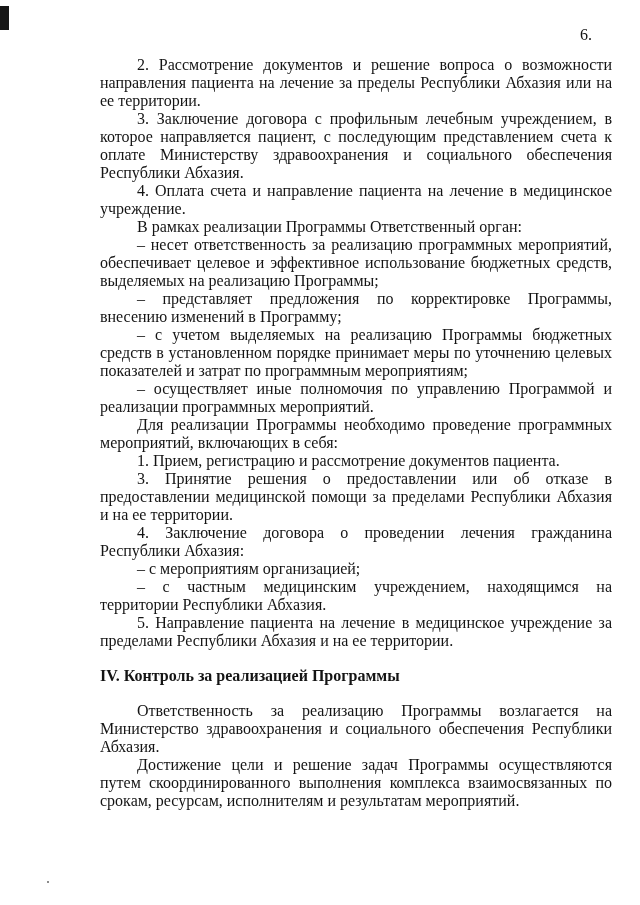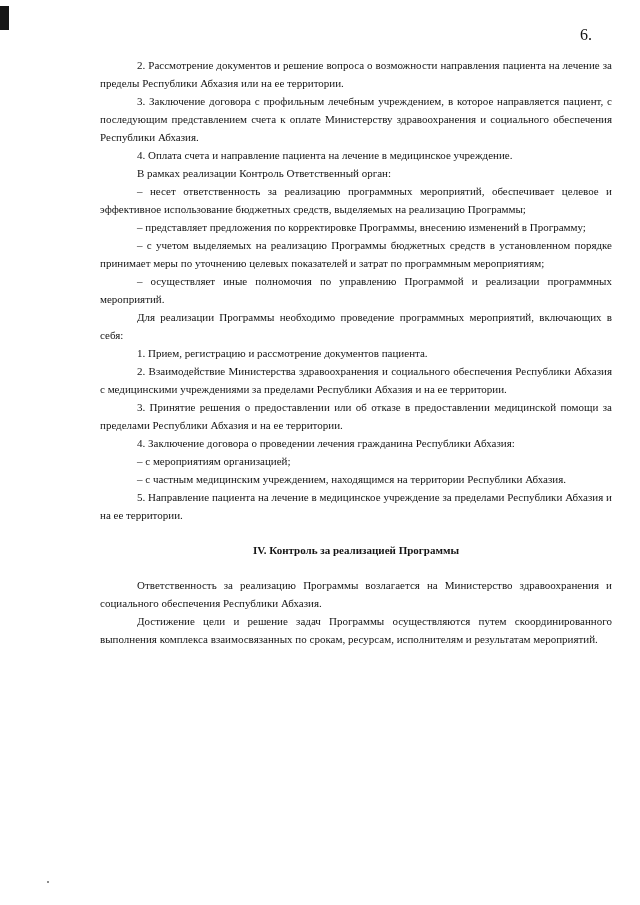--- a/index.html
+++ b/index.html
@@ -21,31 +21,30 @@
     top: 26px;
     right: 48px;
     font-size: 16px;
     line-height: 18px;
   }
   .content {
     position: absolute;
     top: 56px;
     left: 100px;
     right: 28px;
-    font-size: 11px;
+    font-size: 16px;
     line-height: 18px;
     text-align: justify;
   }
   .content p {
     margin: 0;
     padding: 0;
     text-indent: 37px;
   }
   .content p.heading {
-    text-align: center;
     font-weight: bold;
     text-indent: 0;
     margin: 17px 0 17px 0;
   }
   .artifact-top-left {
     position: absolute;
     left: 0;
     top: 6px;
     width: 9px;
     height: 24px;
@@ -65,28 +64,27 @@
 <body>
 
 <div class="page">
   <div class="artifact-top-left"></div>
   <div class="page-number">6.</div>
 
   <div class="content">
     <p>2. Рассмотрение документов и решение вопроса о возможности направления пациента на лечение за пределы Республики Абхазия или на ее территории.</p>
     <p>3. Заключение договора с профильным лечебным учреждением, в которое направляется пациент, с последующим представлением счета к оплате Министерству здравоохранения и социального обеспечения Республики Абхазия.</p>
     <p>4. Оплата счета и направление пациента на лечение в медицинское учреждение.</p>
-    <p>В рамках реализации Контроль Ответственный орган:</p>
+    <p>В рамках реализации Программы Ответственный орган:</p>
     <p>– несет ответственность за реализацию программных мероприятий, обеспечивает целевое и эффективное использование бюджетных средств, выделяемых на реализацию Программы;</p>
     <p>– представляет предложения по корректировке Программы, внесению изменений в Программу;</p>
     <p>– с учетом выделяемых на реализацию Программы бюджетных средств в установленном порядке принимает меры по уточнению целевых показателей и затрат по программным мероприятиям;</p>
     <p>– осуществляет иные полномочия по управлению Программой и реализации программных мероприятий.</p>
     <p>Для реализации Программы необходимо проведение программных мероприятий, включающих в себя:</p>
     <p>1. Прием, регистрацию и рассмотрение документов пациента.</p>
-    <p>2. Взаимодействие Министерства здравоохранения и социального обеспечения Республики Абхазия с медицинскими учреждениями за пределами Республики Абхазия и на ее территории.</p>
     <p>3. Принятие решения о предоставлении или об отказе в предоставлении медицинской помощи за пределами Республики Абхазия и на ее территории.</p>
     <p>4. Заключение договора о проведении лечения гражданина Республики Абхазия:</p>
     <p>– с мероприятиям организацией;</p>
     <p>– с частным медицинским учреждением, находящимся на территории Республики Абхазия.</p>
     <p>5. Направление пациента на лечение в медицинское учреждение за пределами Республики Абхазия и на ее территории.</p>
     <p class="heading">IV. Контроль за реализацией Программы</p>
     <p>Ответственность за реализацию Программы возлагается на Министерство здравоохранения и социального обеспечения Республики Абхазия.</p>
     <p>Достижение цели и решение задач Программы осуществляются путем скоординированного выполнения комплекса взаимосвязанных по срокам, ресурсам, исполнителям и результатам мероприятий.</p>
   </div>
 

